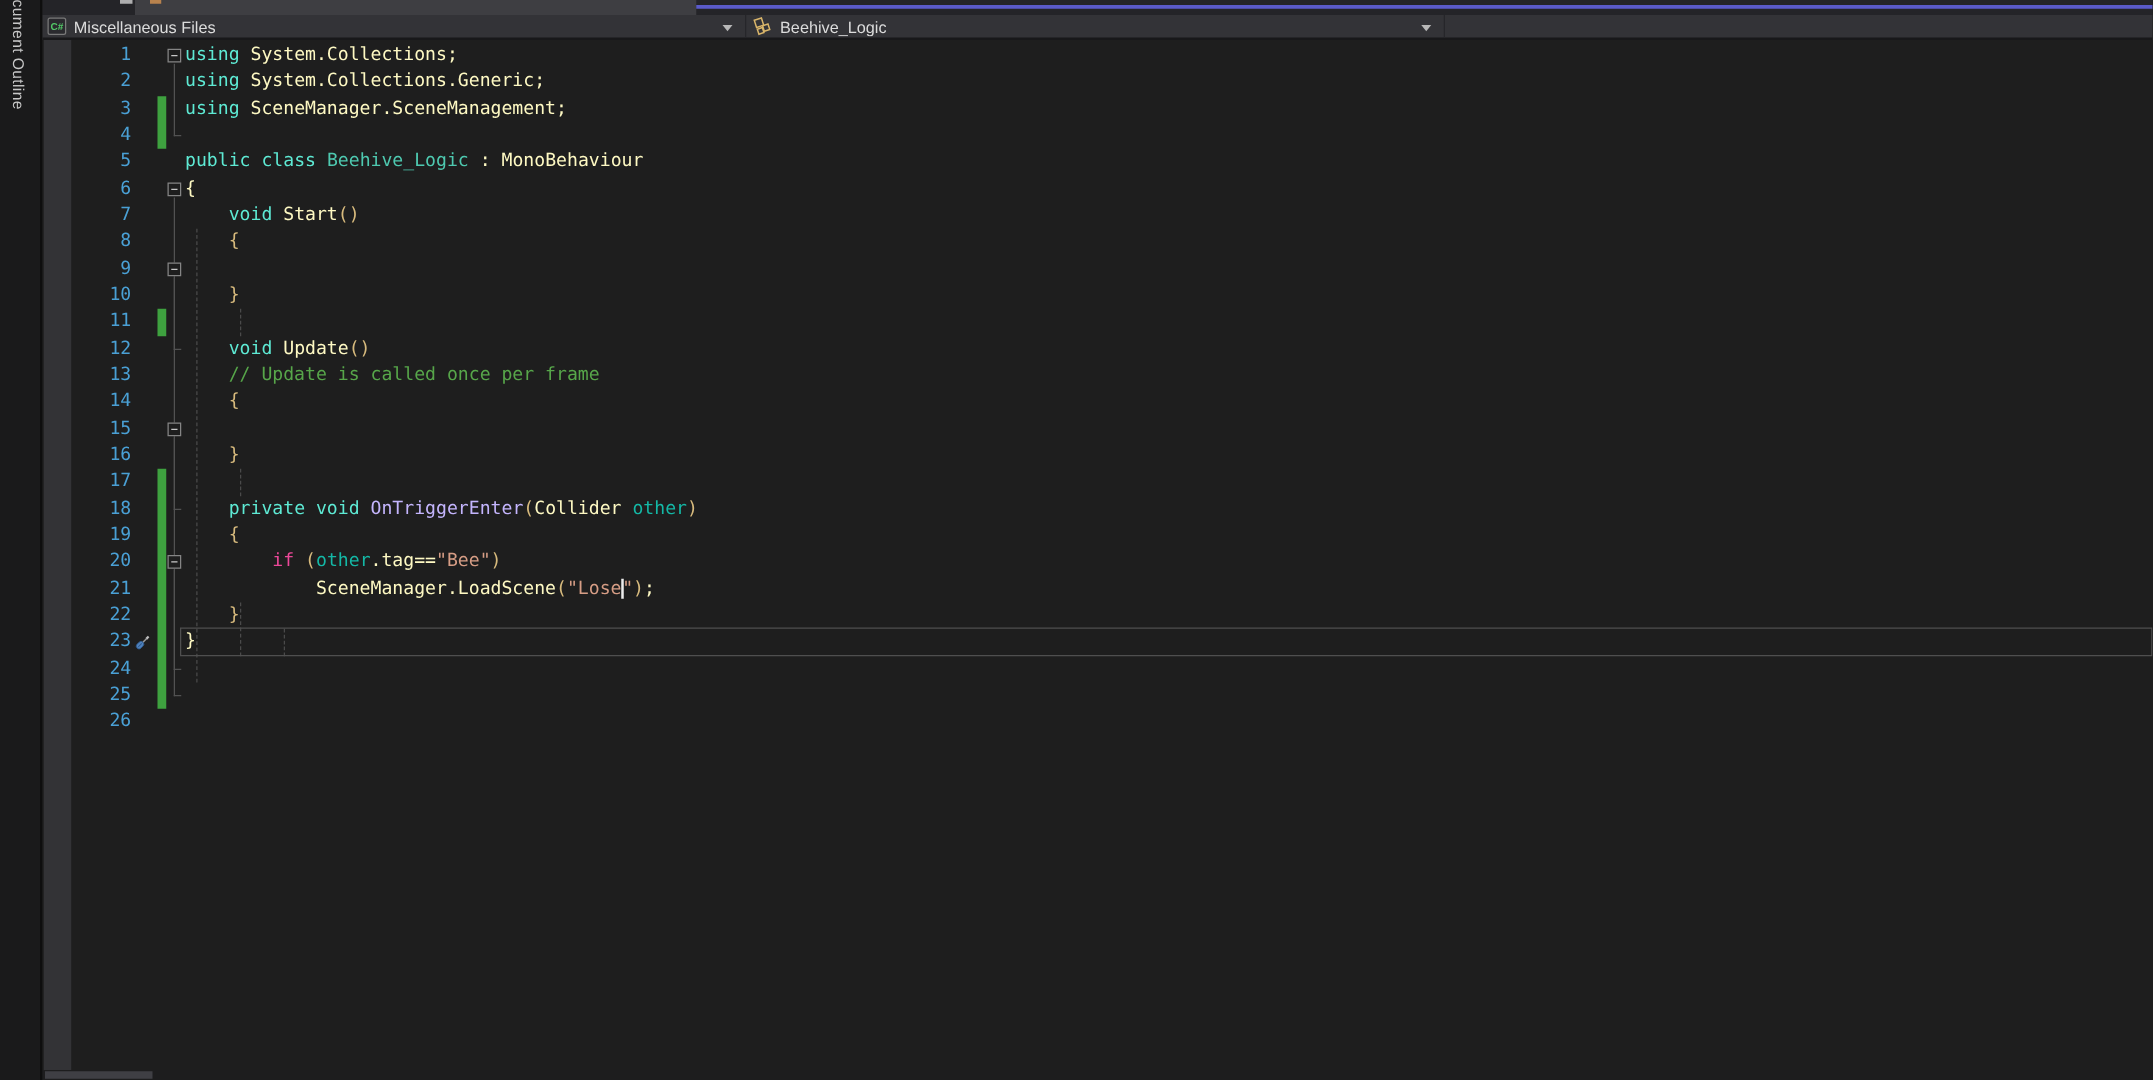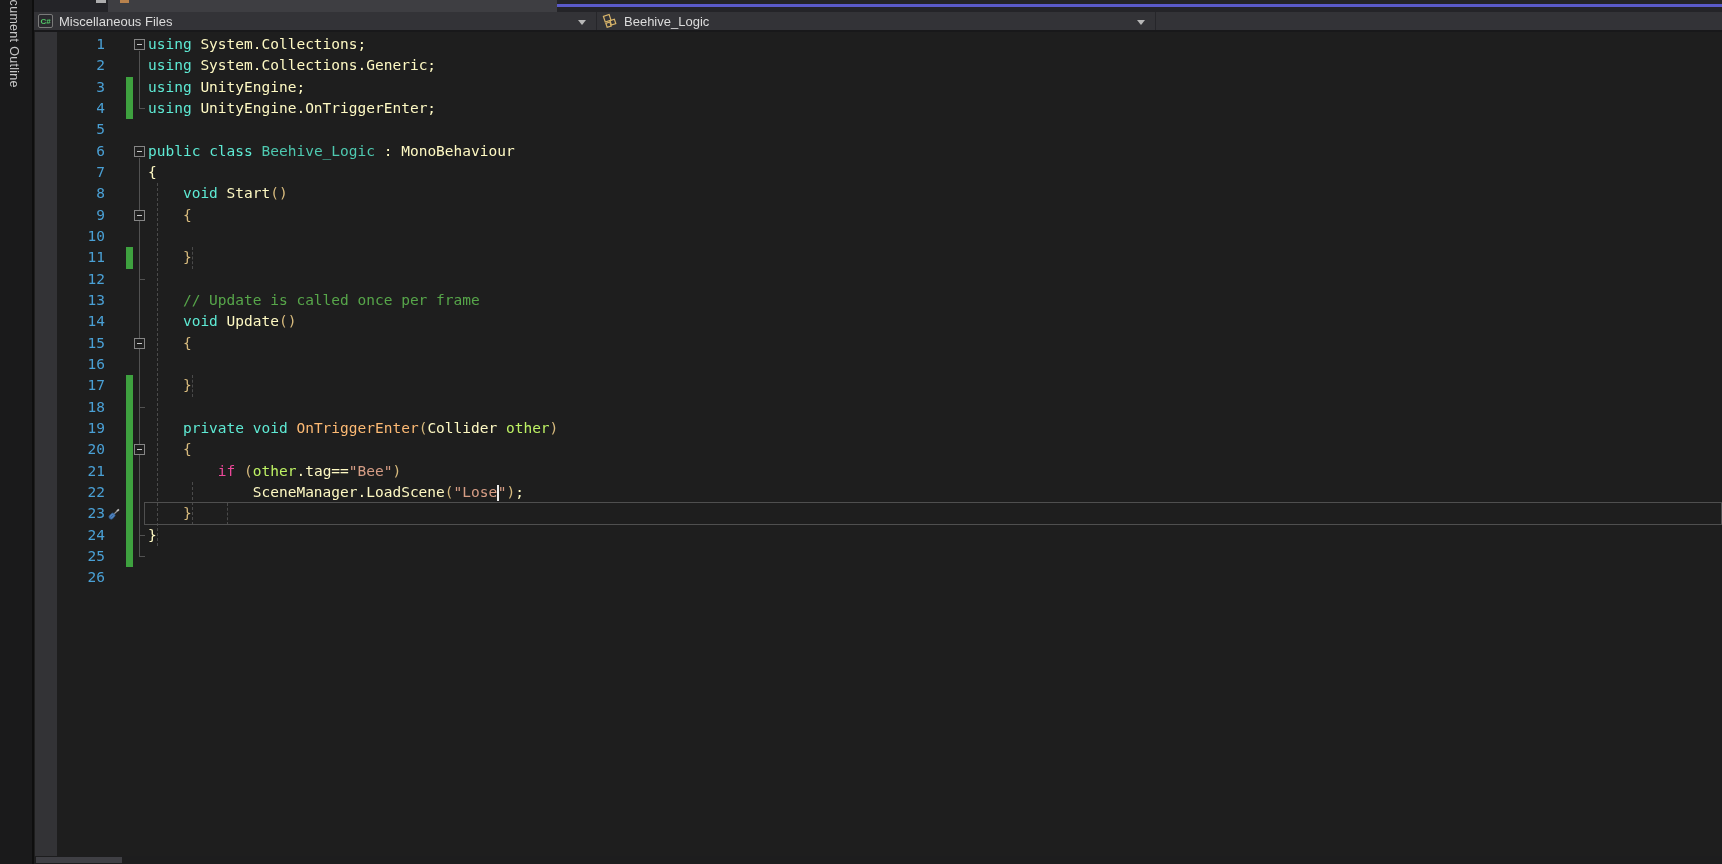--- a/index.html
+++ b/index.html
@@ -55,21 +55,21 @@
   .foldtick { position:absolute; left:105px; height:1px; width:6px; background:#525252; }
   .iguide { position:absolute; width:0; border-left:1px dashed #4A4A4A; }
   .curline { position:absolute; left:110px; right:0; height:22.3px;
              border:1px solid #4F4F4F; background:transparent; }
   .screwdriver { position:absolute; left:72px; width:16px; height:16px; }
 
   
   .hscroll { position:absolute; left:34px; top:856px; width:1688px; height:8px; background:#1D1D1E; }
   .hscroll .thumb { position:absolute; left:2px; top:1px; width:86px; height:6px; background:#3F3F44; }
 </style>
-<style>.c-kw{color:#5eead4}.c-ctrl{color:#ec4899}.c-type{color:#4EC9B0}.c-meth{color:#fdba74}.c-param{color:#bef264}.c-str{color:#D69D85}.c-com{color:#57A64A}.c-plain{color:#fef9c3}.c-gold{color:#D7BA7D}.lnum{color:#4AA0D5} .change-bar{background:#3EA13F}</style></head>
+<style>.c-kw{color:#5eead4}.c-ctrl{color:#ec4899}.c-type{color:#4EC9B0}.c-meth{color:#c4b5fd}.c-param{color:#14b8a6}.c-str{color:#D69D85}.c-com{color:#57A64A}.c-plain{color:#fef9c3}.c-gold{color:#D7BA7D}.lnum{color:#4AA0D5} .change-bar{background:#3EA13F}</style></head>
 <body>
 
 <div class="left-tab">
   <span>Document Outline</span>
 </div>
 
 <div class="titlebar">
   <div class="band"></div>
   <div class="rem1"></div>
   <div class="rem2"></div>
@@ -165,32 +165,31 @@
     <rect x="7.2" y="1.2" width="1.8" height="2.6" fill="#BFBFBF"></rect>
     <rect x="7.5" y="3.6" width="1.2" height="4.2" fill="#9A9A9A"></rect>
     <rect x="5.9" y="7.6" width="4.4" height="6.6" rx="2.1" fill="#4F81BD" stroke="#2E5A8A" stroke-width="0.7"></rect>
     <line x1="8.1" y1="9" x2="8.1" y2="13" stroke="#2E5A8A" stroke-width="0.8"></line>
   </g>
         </svg></div>
     </div>
   <div class="codelines" id="codelines">
       <div class="crow"><span class="c-kw">using</span><span class="c-plain"> System.Collections;</span></div>
       <div class="crow"><span class="c-kw">using</span><span class="c-plain"> System.Collections.Generic;</span></div>
-      <div class="crow"><span class="c-kw">using</span><span class="c-plain"> UnityEngine;</span></div>
-      <div class="crow"><span class="c-kw">using</span><span class="c-plain"> UnityEngine.OnTriggerEnter;</span></div>
+      <div class="crow"><span class="c-kw">using</span><span class="c-plain"> SceneManager.SceneManagement;</span></div>
       <div class="crow"></div>
       <div class="crow"><span class="c-kw">public</span><span class="c-plain"> </span><span class="c-kw">class</span><span class="c-plain"> </span><span class="c-type">Beehive_Logic</span><span class="c-plain"> : MonoBehaviour</span></div>
       <div class="crow"><span class="c-plain">{</span></div>
       <div class="crow"><span class="c-plain">    </span><span class="c-kw">void</span><span class="c-plain"> Start</span><span class="c-gold">()</span></div>
       <div class="crow"><span class="c-gold">    {</span></div>
       <div class="crow"></div>
       <div class="crow"><span class="c-gold">    }</span></div>
       <div class="crow"></div>
+      <div class="crow"><span class="c-plain">    </span><span class="c-kw">void</span><span class="c-plain"> Update</span><span class="c-gold">()</span></div>
       <div class="crow"><span class="c-com">    // Update is called once per frame</span></div>
-      <div class="crow"><span class="c-plain">    </span><span class="c-kw">void</span><span class="c-plain"> Update</span><span class="c-gold">()</span></div>
       <div class="crow"><span class="c-gold">    {</span></div>
       <div class="crow"></div>
       <div class="crow"><span class="c-gold">    }</span></div>
       <div class="crow"></div>
       <div class="crow"><span class="c-plain">    </span><span class="c-kw">private</span><span class="c-plain"> </span><span class="c-kw">void</span><span class="c-plain"> </span><span class="c-meth">OnTriggerEnter</span><span class="c-gold">(</span><span class="c-plain">Collider </span><span class="c-param">other</span><span class="c-gold">)</span></div>
       <div class="crow"><span class="c-gold">    {</span></div>
       <div class="crow"><span class="c-plain">        </span><span class="c-ctrl">if</span><span class="c-plain"> </span><span class="c-gold">(</span><span class="c-param">other</span><span class="c-plain">.tag==</span><span class="c-str">"Bee"</span><span class="c-gold">)</span></div>
       <div class="crow"><span class="c-plain">            SceneManager.LoadScene</span><span class="c-gold">(</span><span class="c-str">"Lose</span><span class="tok-caret"></span><span class="c-str">"</span><span class="c-gold">)</span><span class="c-plain">;</span></div>
       <div class="crow"><span class="c-gold">    }</span></div>
       <div class="crow"><span class="c-plain">}</span></div>

